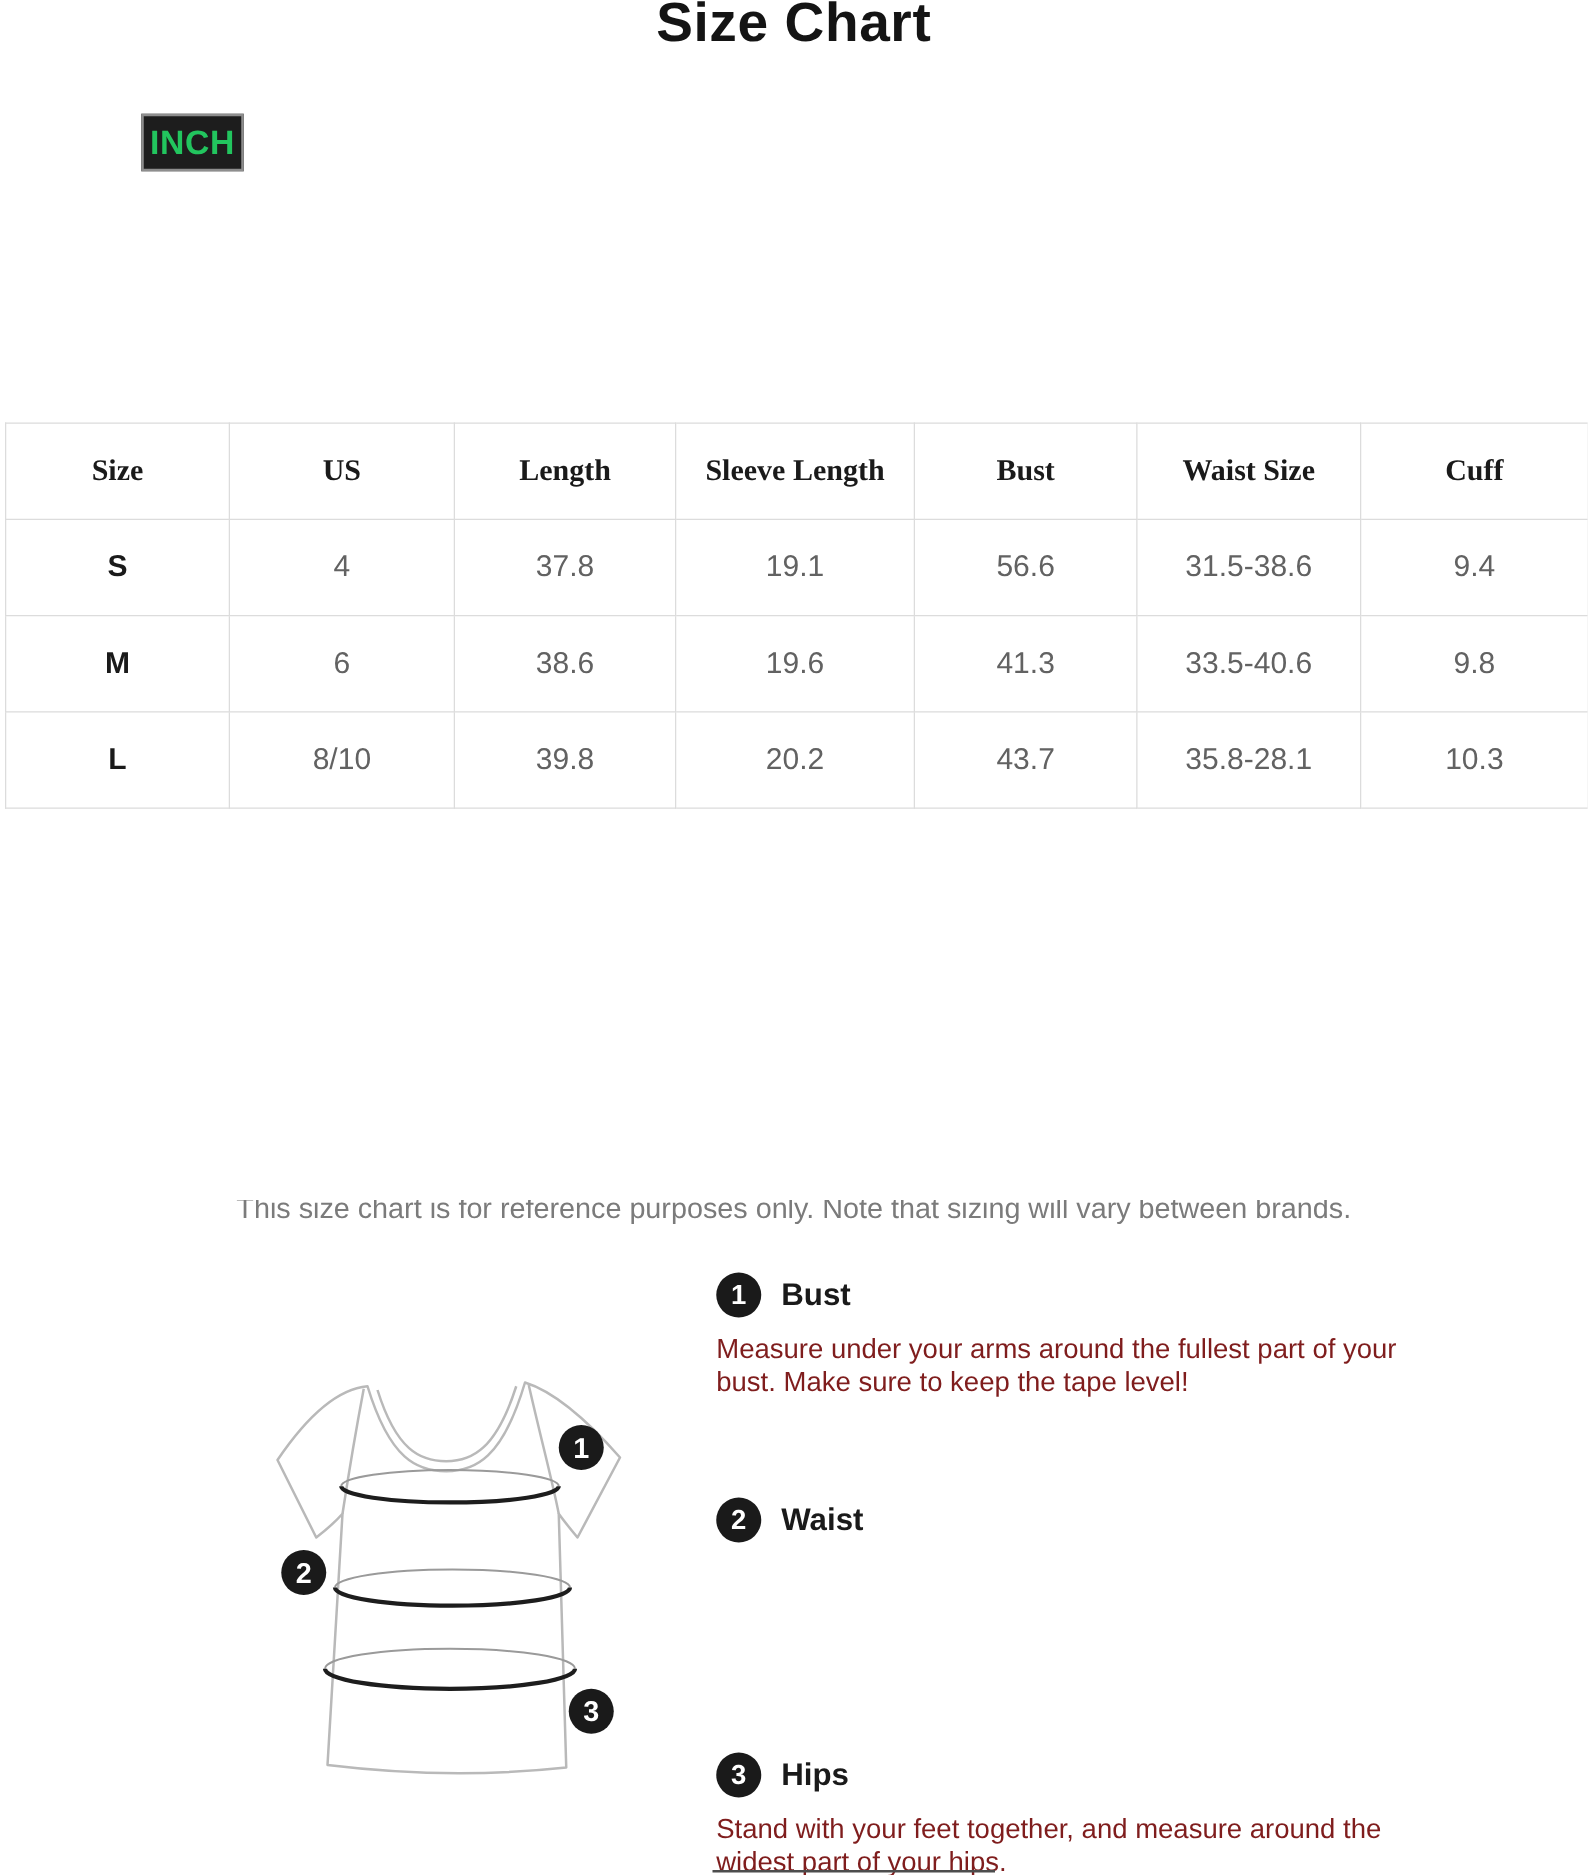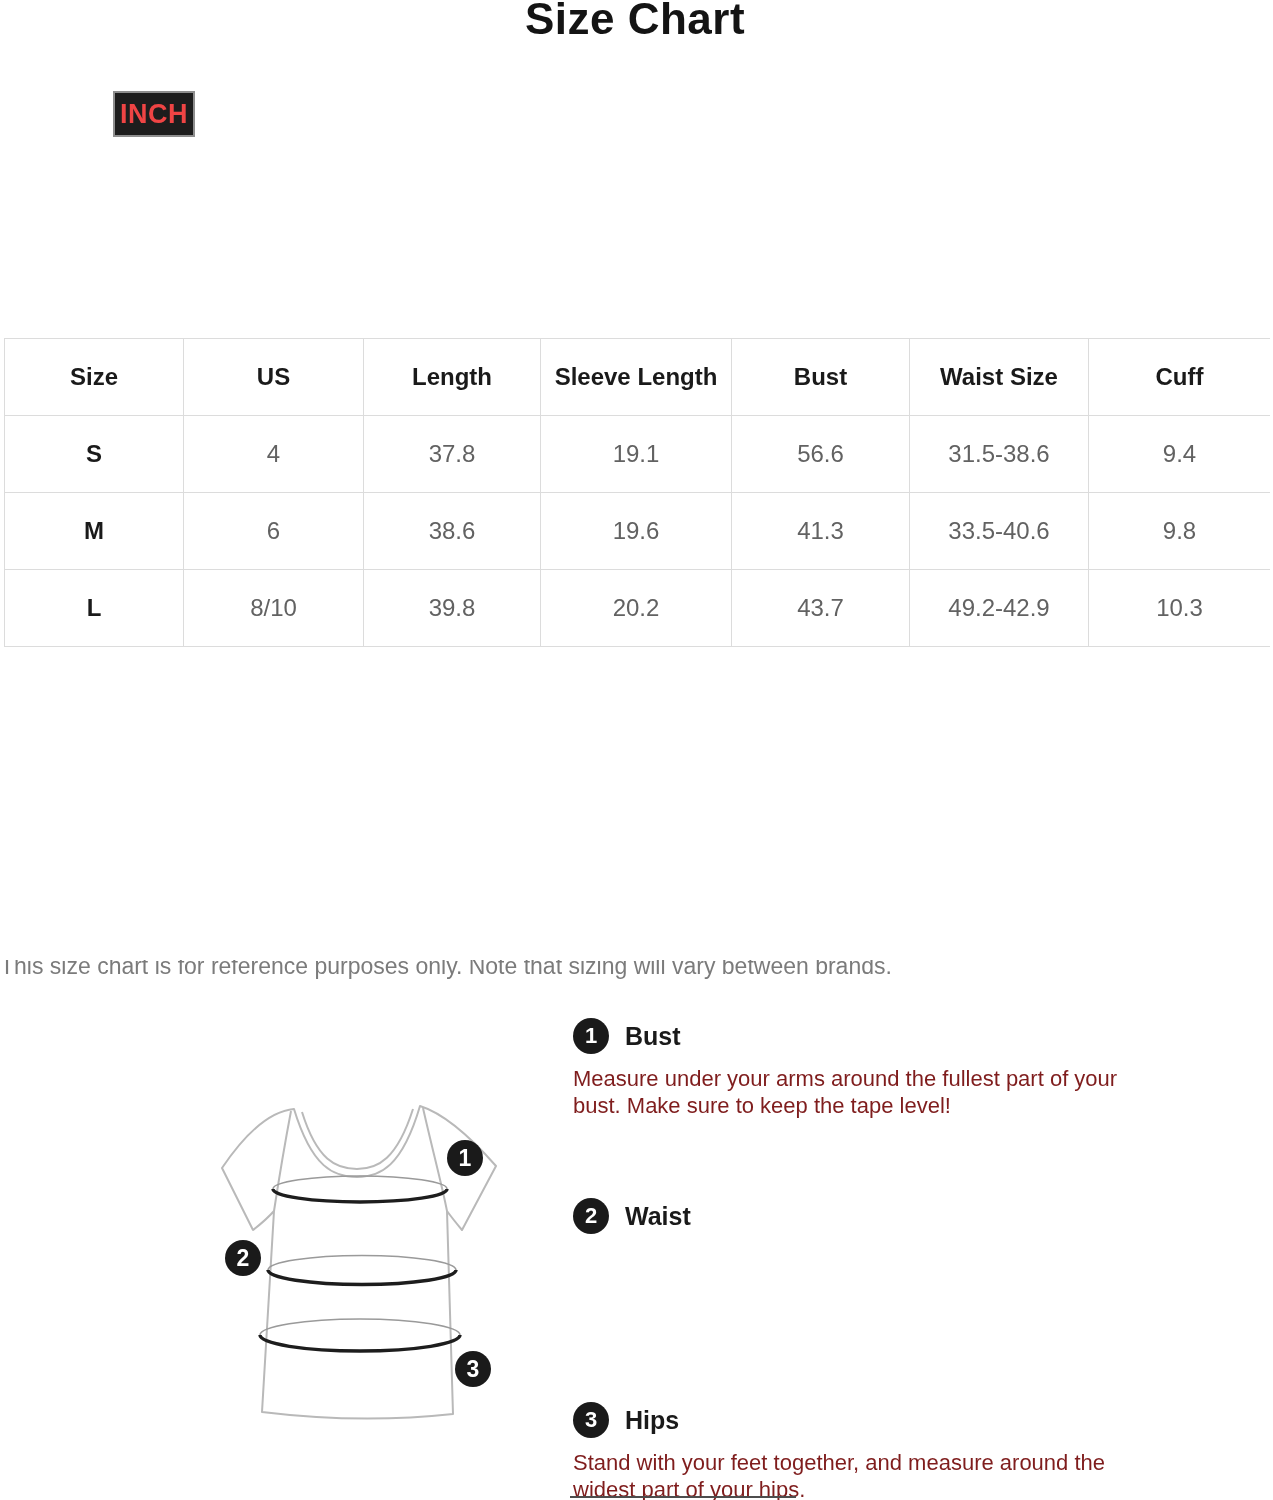--- a/index.html
+++ b/index.html
@@ -28,21 +28,21 @@
   }
   .inch-badge {
     position: absolute;
     left: 113px;
     top: 91px;
     width: 82px;
     height: 46px;
     box-sizing: border-box;
     background: #1d1d1d;
     border: 2px solid #8e8e8e;
-    color: #ef4444;
+    color: #22c55e;
     font-size: 27px;
     font-weight: 700;
     display: flex;
     align-items: center;
     justify-content: center;
     letter-spacing: 0.5px;
   }
   table.size-table {
     position: absolute;
     left: 4px;
@@ -55,36 +55,38 @@
     border: 1px solid #dcdcdc;
     height: 76px;
     text-align: center;
     vertical-align: middle;
     font-size: 24px;
     padding: 0;
   }
   .size-table th {
     font-weight: 700;
     color: #1a1a1a;
+    font-family: Liberation Serif, serif;
   }
   .size-table td {
     font-weight: 400;
     color: #626262;
   }
   .size-table td.size-col {
     font-weight: 700;
     color: #1a1a1a;
   }
   .disclaimer-clip {
     position: absolute;
     left: 0;
     top: 960px;
     width: 100%;
     height: 29px;
     overflow: hidden;
+    text-align: center;
   }
   .disclaimer-clip span {
     display: inline-block;
     margin-top: -7px;
     font-size: 23px;
     color: #7b7b7b;
   }
   .guide-section {
     position: absolute;
     left: 573px;
@@ -187,21 +189,21 @@
         <td>41.3</td>
         <td>33.5-40.6</td>
         <td>9.8</td>
       </tr>
       <tr>
         <td class="size-col">L</td>
         <td>8/10</td>
         <td>39.8</td>
         <td>20.2</td>
         <td>43.7</td>
-        <td>49.2-42.9</td>
+        <td>35.8-28.1</td>
         <td>10.3</td>
       </tr>
     </tbody>
   </table>
 
   <div class="disclaimer-clip">
     <span>This size chart is for reference purposes only. Note that sizing will vary between brands.</span>
   </div>
 
   <svg class="shirt-svg" width="360" height="400" viewBox="0 0 360 400">

